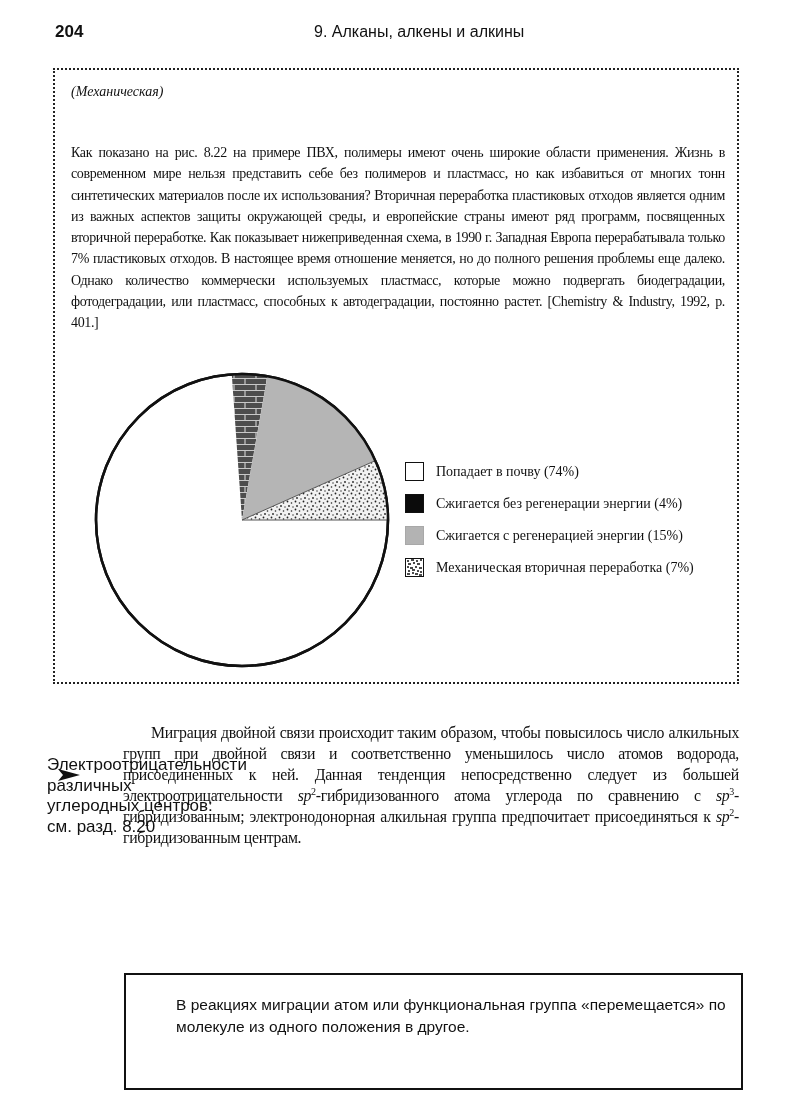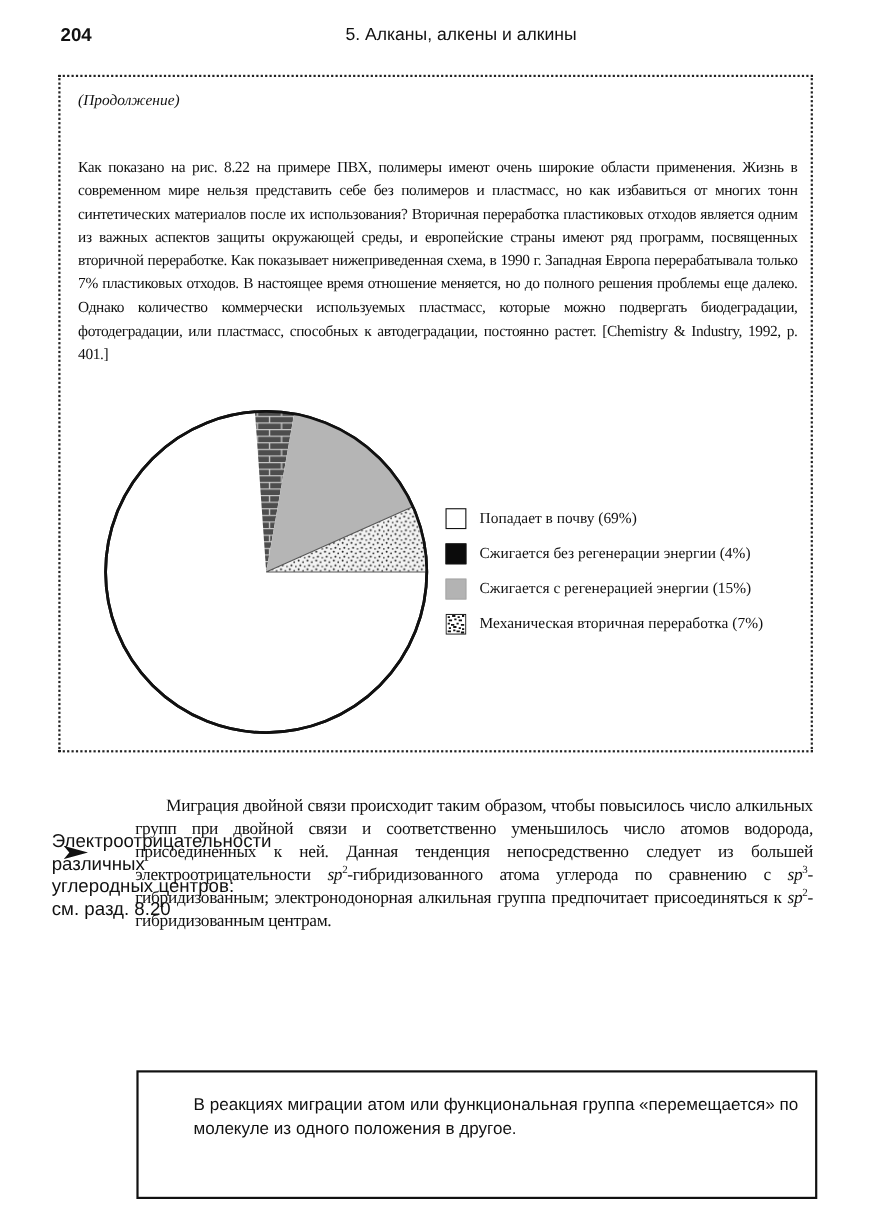--- a/index.html
+++ b/index.html
@@ -35,24 +35,24 @@
   .indent { display:inline-block; width:28px; }
   sup { font-size:10px; line-height:0; }
 
   .def-box { position:absolute; left:124px; top:973px; width:619px; height:117px; border:2px solid #111; box-sizing:border-box; }
   .def-text { position:absolute; left:22px; top:19px; width:570px; font-size:15.5px; line-height:22px;margin-left:28px; }
 </style>
 </head>
 <body>
 
 <div class="page-number sans">204</div>
-<div class="running-head sans">5. Алканы, алкены и алкины</div>
+<div class="running-head sans">9. Алканы, алкены и алкины</div>
 
 <div class="sidebar-box">
-  <div class="continued serif">(Продолжение)</div>
+  <div class="continued serif">(Механическая)</div>
   <div class="box-body serif">Как показано на рис. 8.22 на примере ПВХ, полимеры имеют очень широкие области применения. Жизнь в современном мире нельзя представить себе без полимеров и пластмасс, но как избавиться от многих тонн синтетических материалов после их использования? Вторичная переработка пластиковых отходов является одним из важных аспектов защиты окружающей среды, и европейские страны имеют ряд программ, посвященных вторичной переработке. Как показывает нижеприведенная схема, в 1990 г. Западная Европа перерабатывала только 7% пластиковых отходов. В настоящее время отношение меняется, но до полного решения проблемы еще далеко. Однако количество коммерчески используемых пластмасс, которые можно подвергать биодеградации, фотодеградации, или пластмасс, способных к автодеградации, постоянно растет. [Chemistry &amp; Industry, 1992, p. 401.]</div>
 </div>
 
 <svg class="pie" width="300" height="300" viewBox="0 0 300 300">
   <defs>
     <pattern id="brick" width="22" height="12" patternUnits="userSpaceOnUse">
       <rect width="22" height="12" fill="#4d4d4d"></rect>
       <path d="M0 0.5 H22 M0 6.5 H22 M8 0 V6 M19 6 V12" stroke="#c8c8c8" stroke-width="1.2"></path>
     </pattern>
     <pattern id="stip" width="8" height="8" patternUnits="userSpaceOnUse">
@@ -67,21 +67,21 @@
   <circle cx="148" cy="148" r="146" fill="#ffffff" stroke="#111" stroke-width="2.5"></circle>
   <path d="M148 148 L137.8 2.4 A146 146 0 0 1 173.4 4.2 Z" fill="url(#brick)"></path>
   <path d="M148 148 L173.4 4.2 A146 146 0 0 1 281.4 88.6 Z" fill="#b5b5b5"></path>
   <path d="M148 148 L281.4 88.6 A146 146 0 0 1 294 148 Z" fill="url(#stip)" stroke="#555" stroke-width="1"></path>
   <circle cx="148" cy="148" r="146" fill="none" stroke="#111" stroke-width="2.5"></circle>
 </svg>
 
 <div class="legend">
   <div class="legend-item">
     <span class="swatch white"></span>
-    <span class="legend-label serif">Попадает в почву (69%)</span>
+    <span class="legend-label serif">Попадает в почву (74%)</span>
   </div>
   <div class="legend-item">
     <span class="swatch black"></span>
     <span class="legend-label serif">Сжигается без регенерации энергии (4%)</span>
   </div>
   <div class="legend-item">
     <span class="swatch gray"></span>
     <span class="legend-label serif">Сжигается с регенерацией энергии (15%)</span>
   </div>
   <div class="legend-item">

